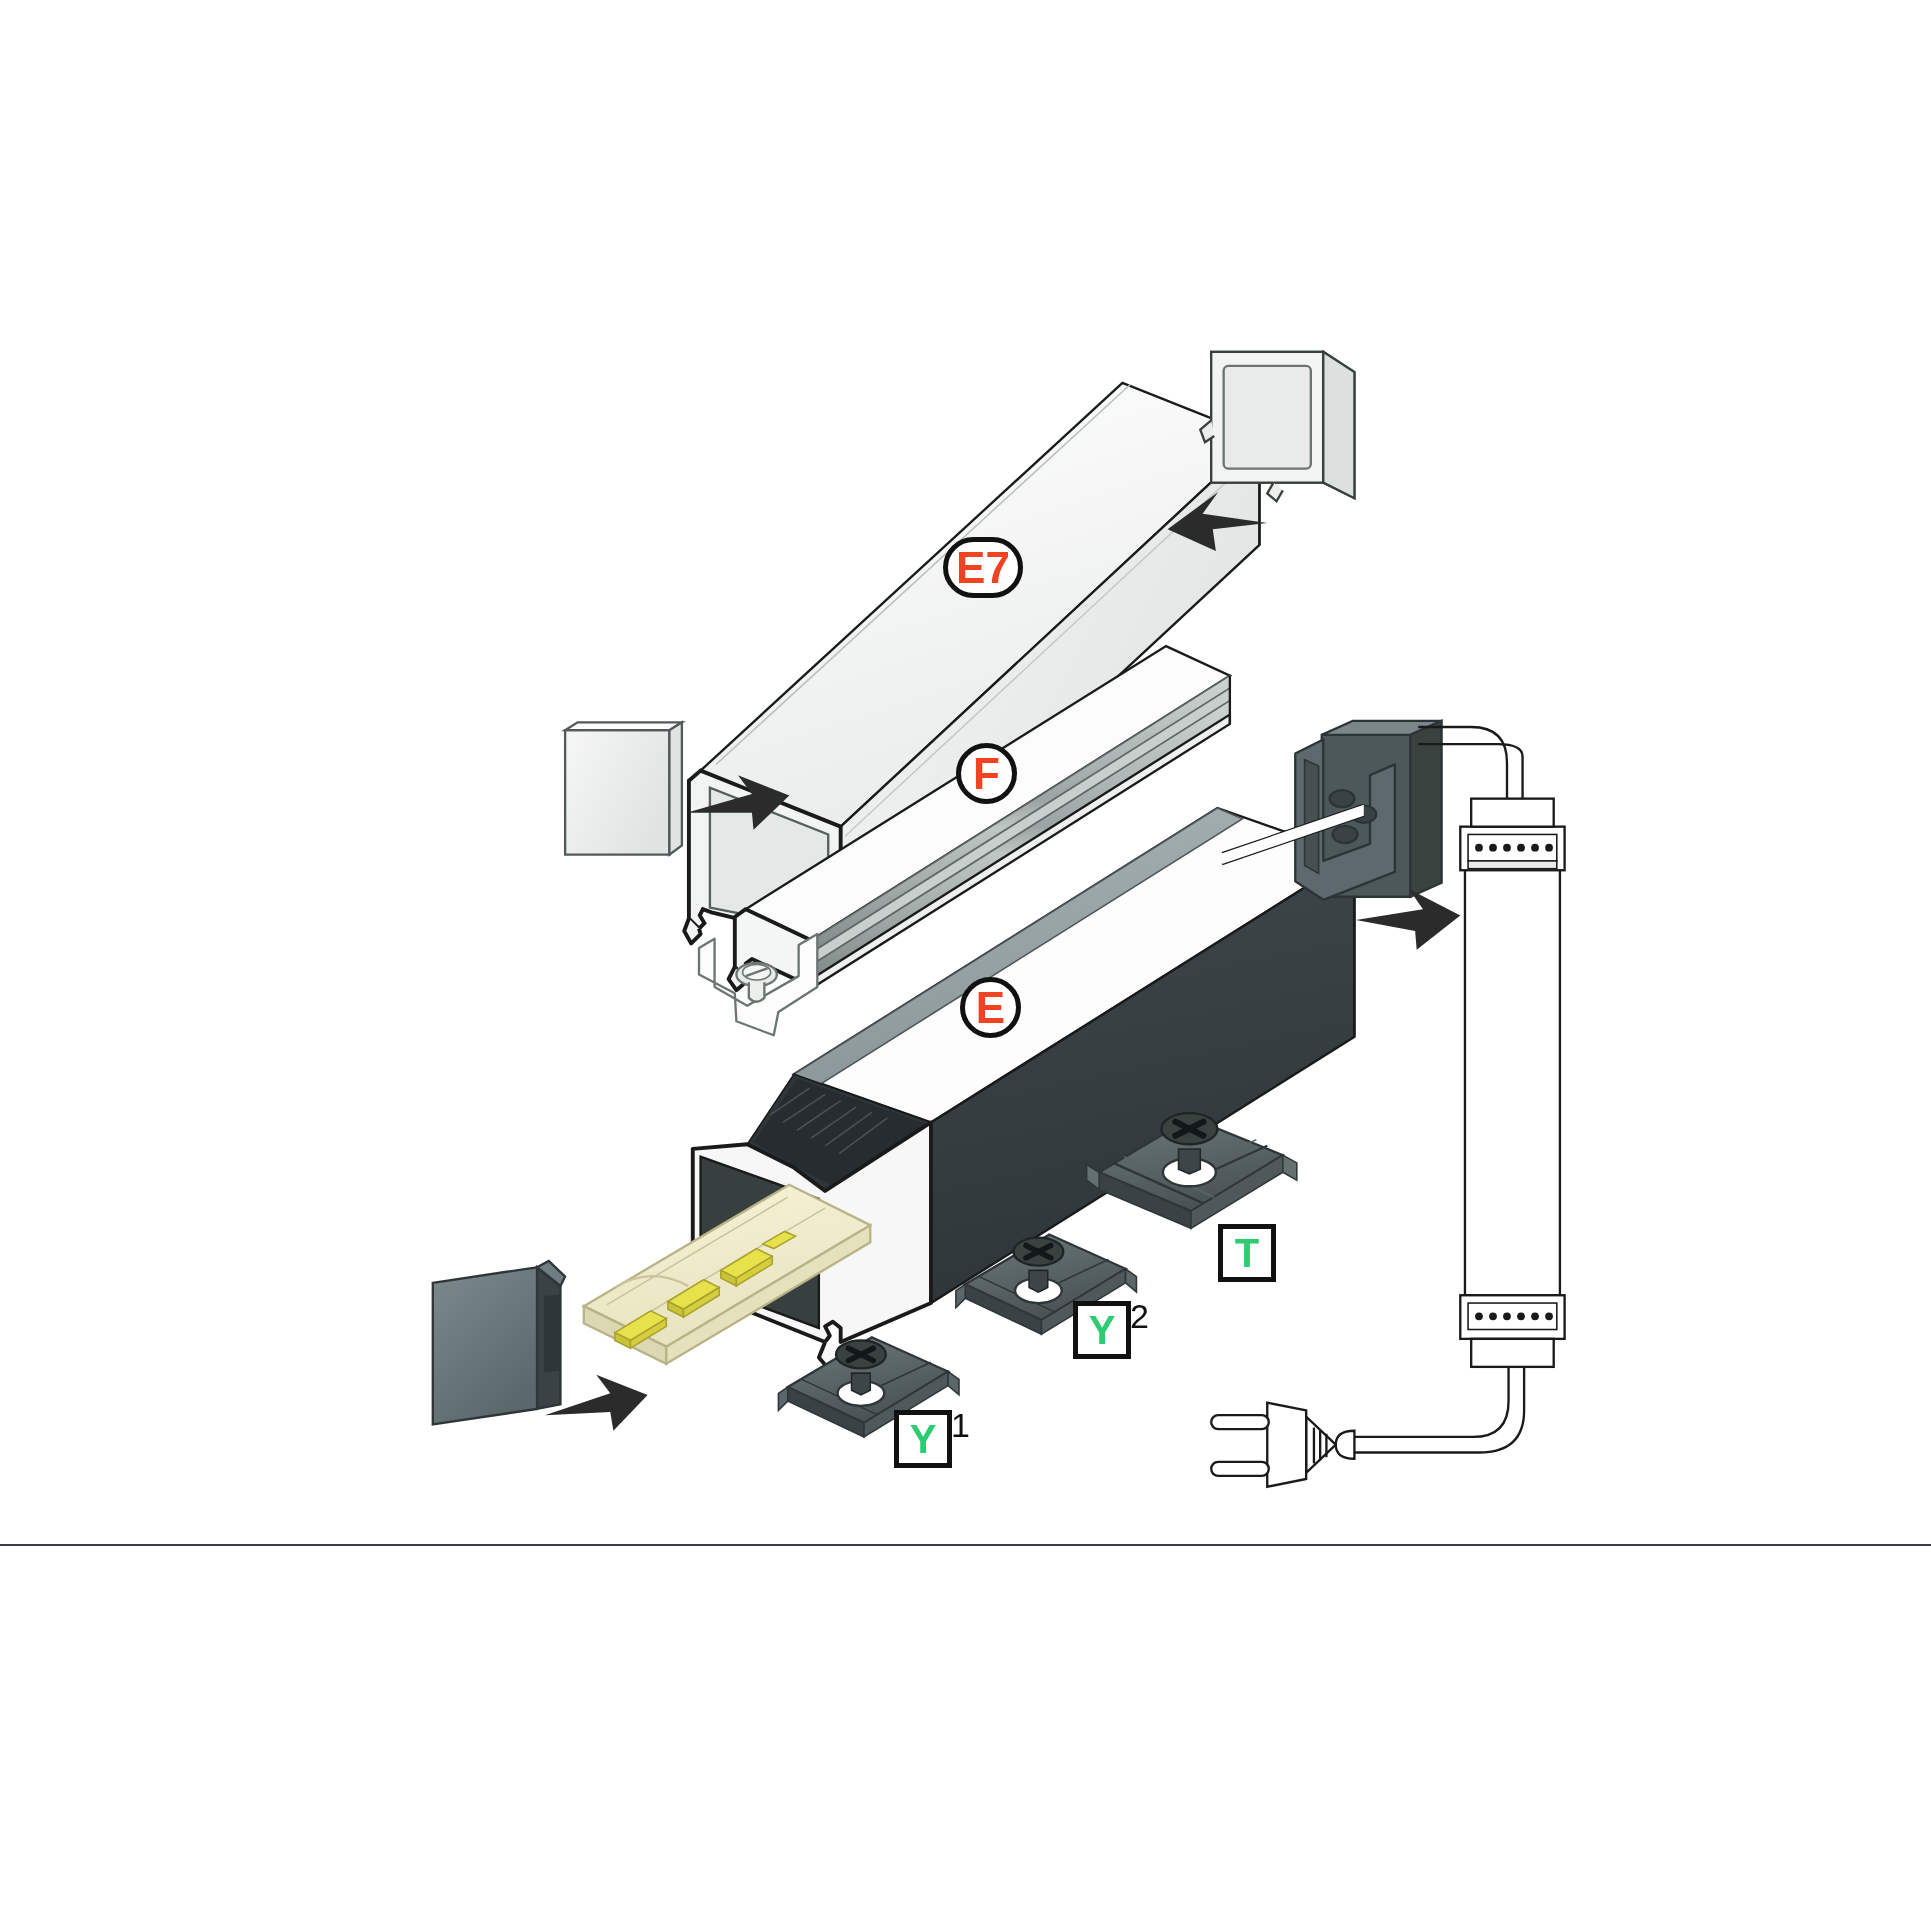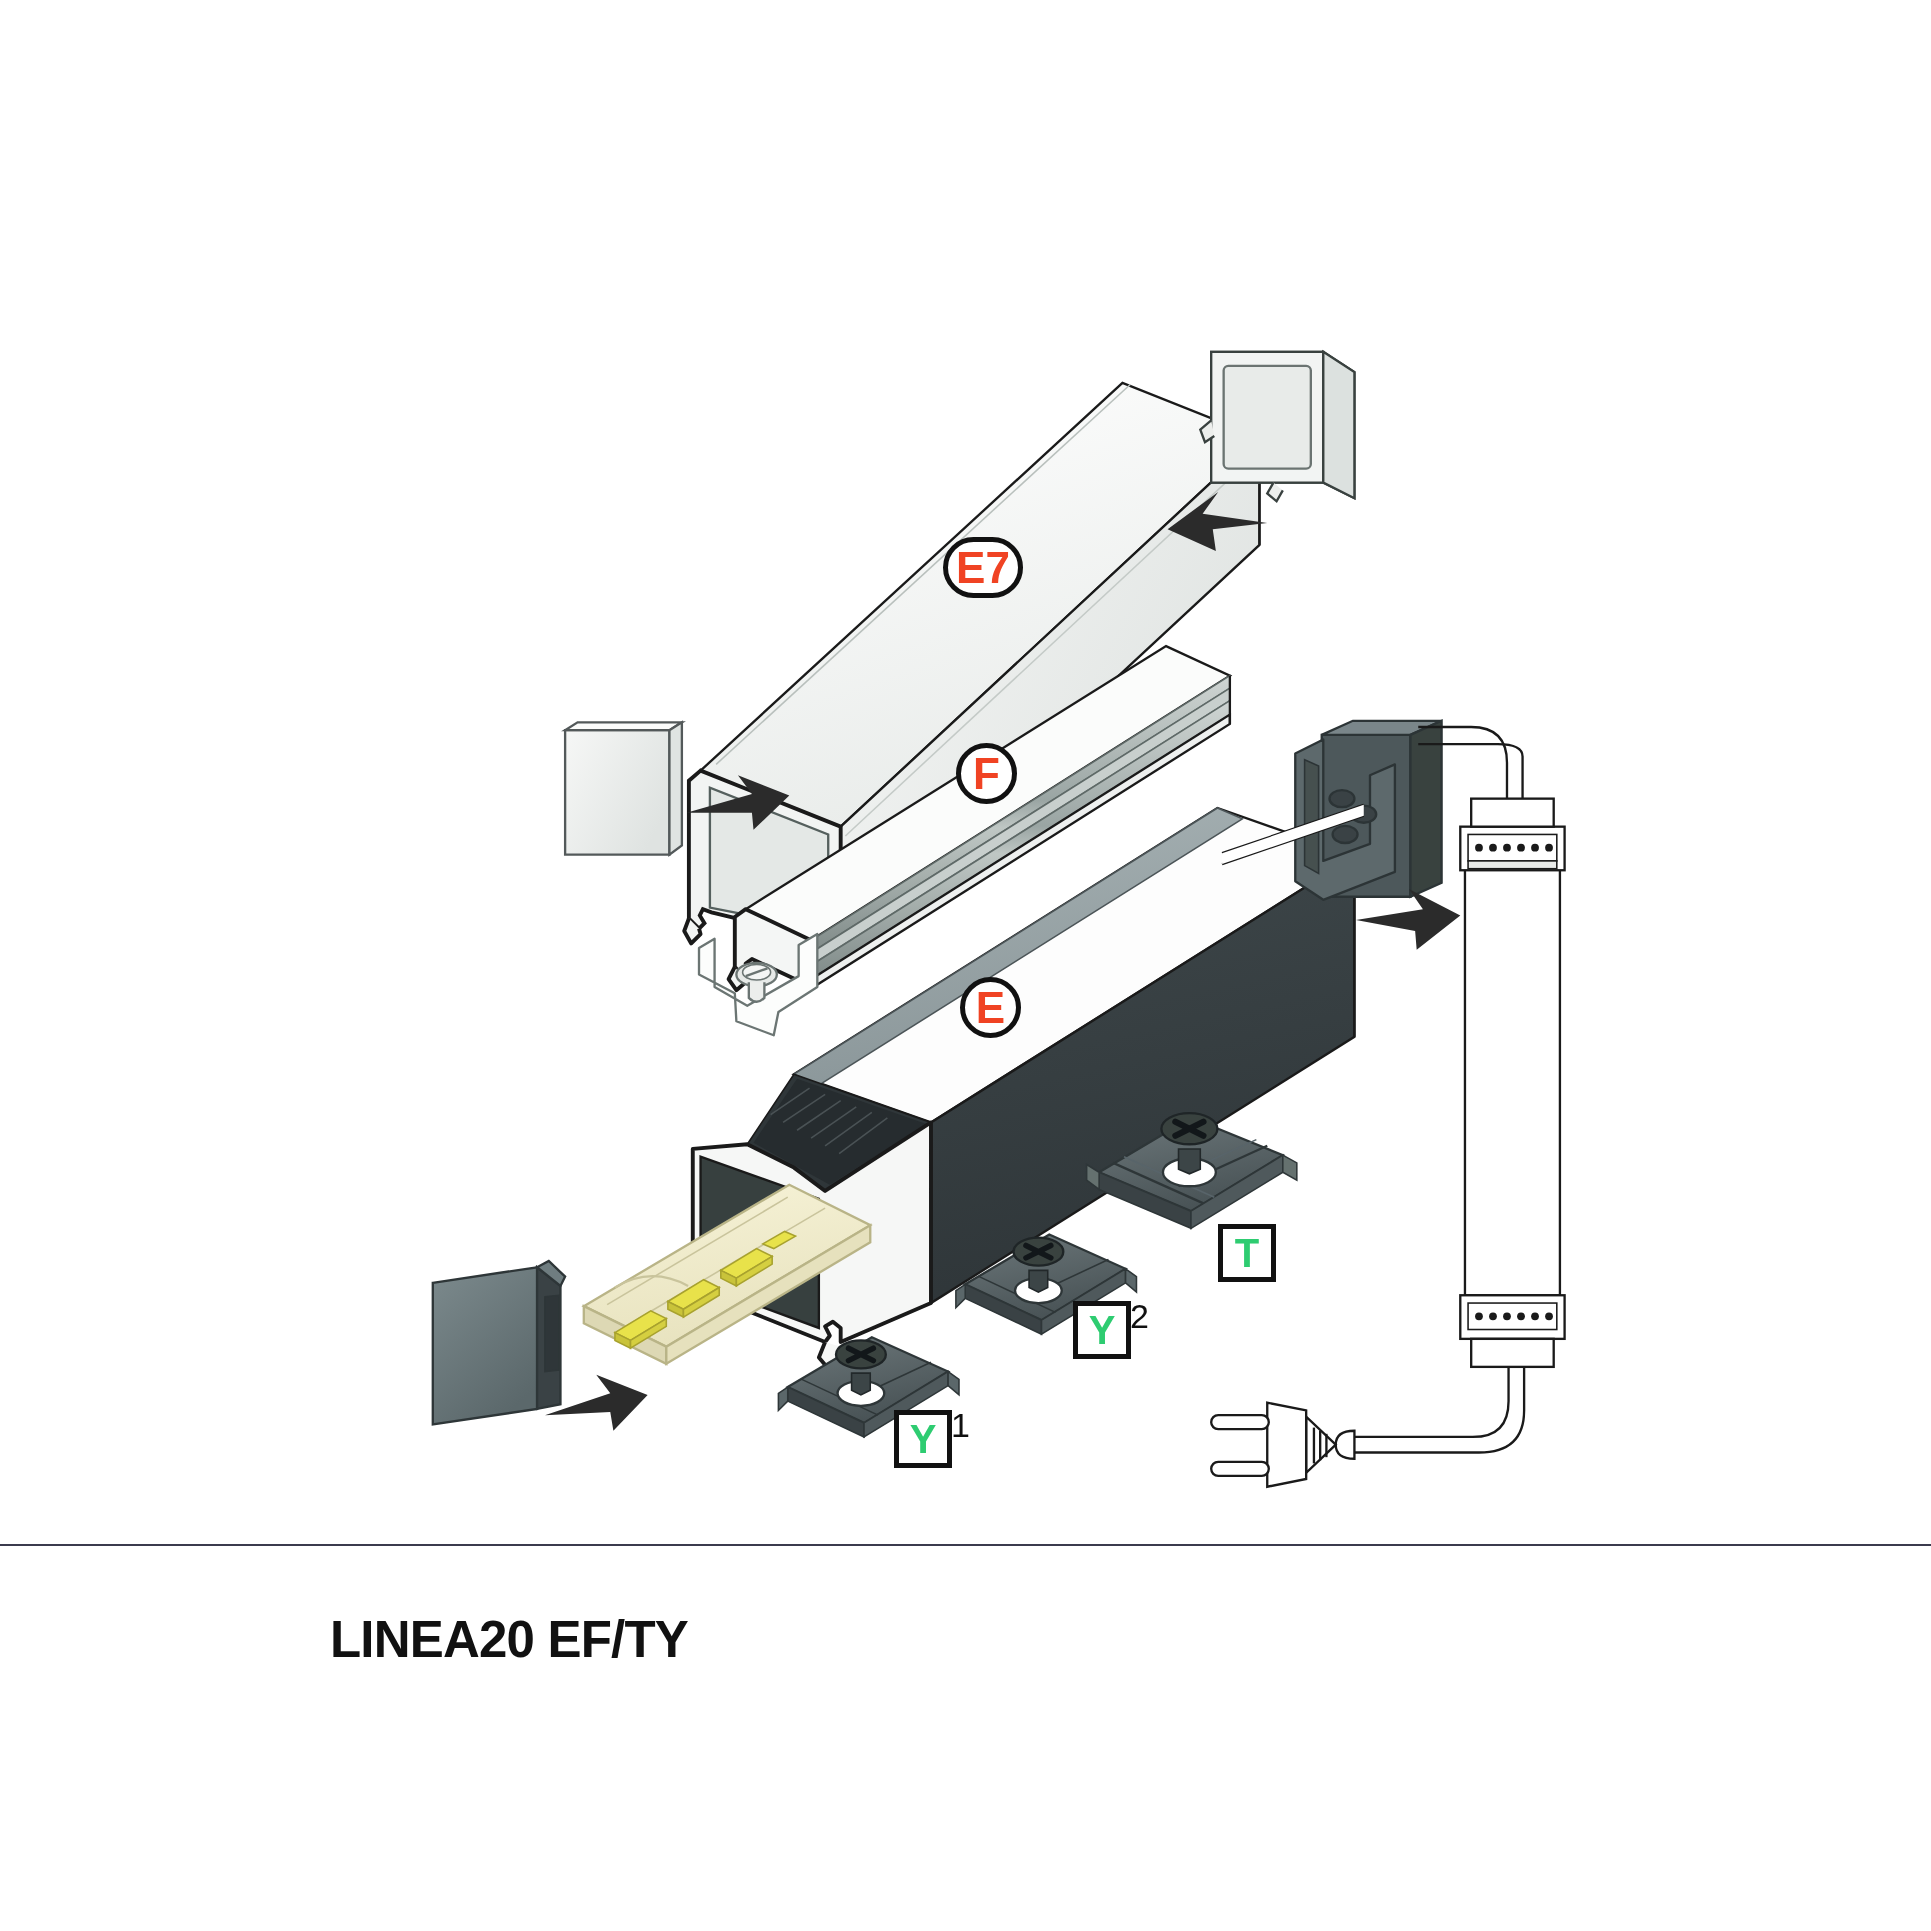--- a/index.html
+++ b/index.html
@@ -348,16 +348,15 @@
     <span>Y</span>
   </div>
   <span class="sup" style="left:1130px;top:1297px;font-size:34px;">2</span>
 
   <div class="cl cl-sq" style="left:894px;top:1410px;width:48px;height:48px;font-size:40px;">
     <span>Y</span>
   </div>
   <span class="sup" style="left:951px;top:1406px;font-size:34px;">1</span>
 
   <div class="divider"></div>
-  <div class="title">LINEA20 EF/TY</div>
 
 </div>
 
 
 </body></html>

